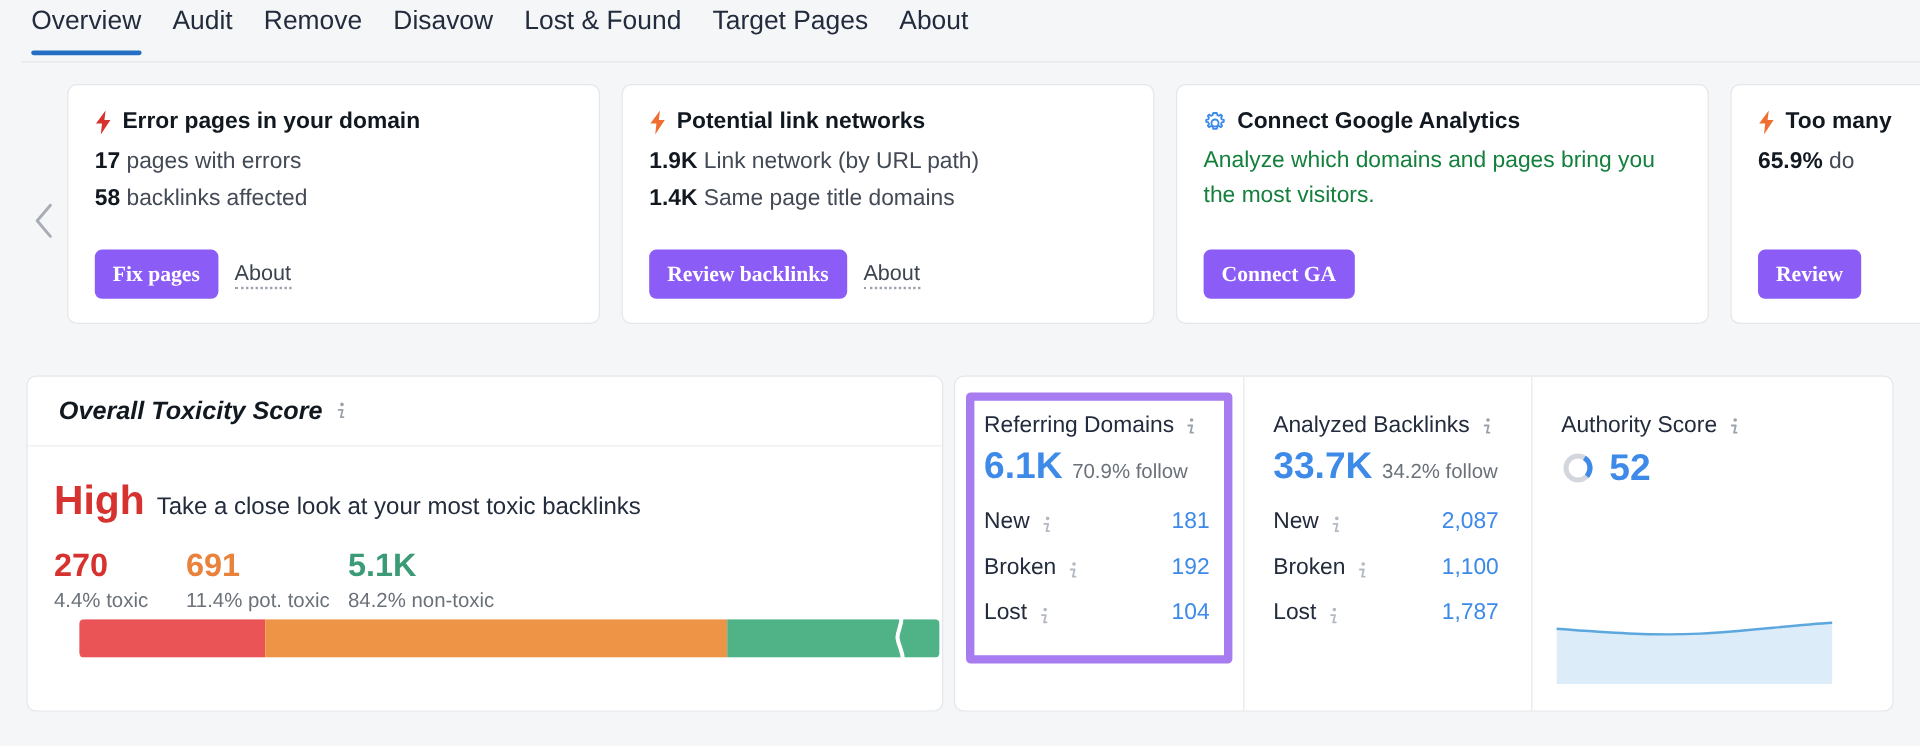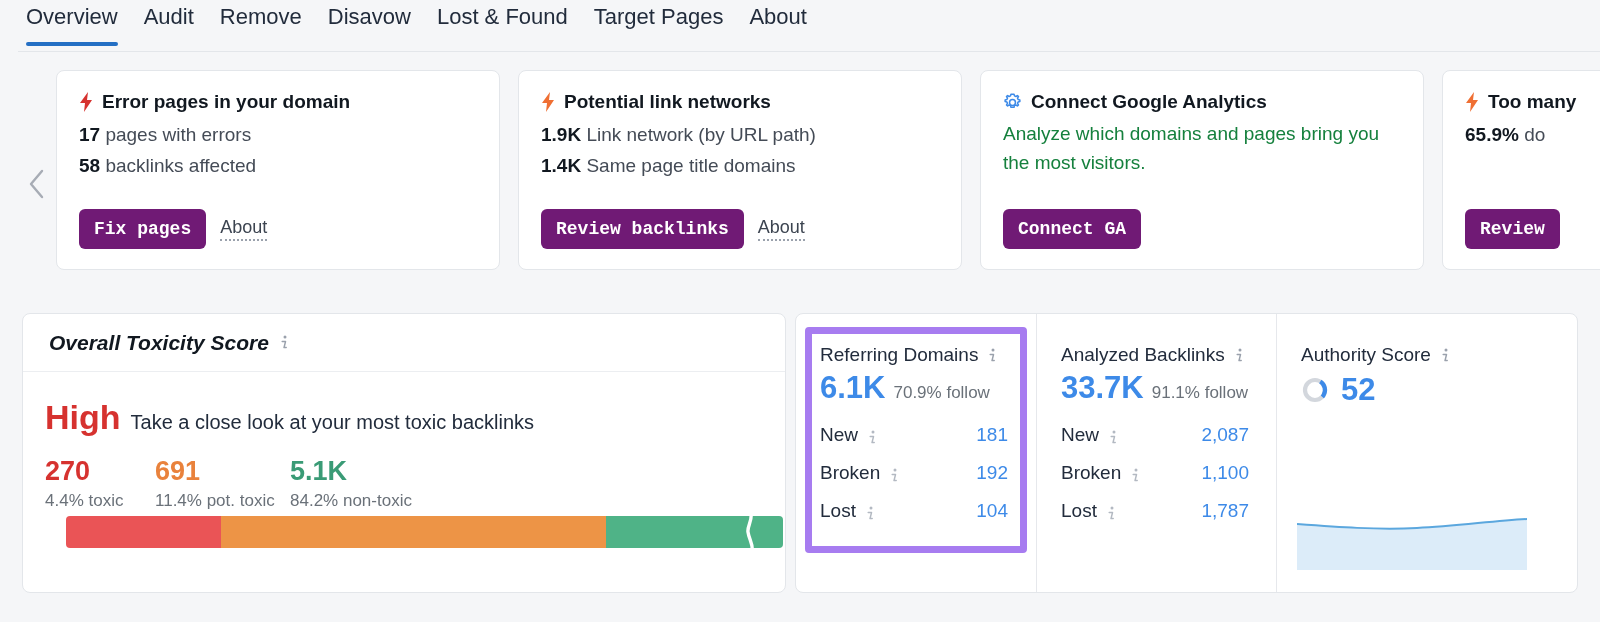--- a/index.html
+++ b/index.html
@@ -69,23 +69,23 @@
   .card-line {
     font-size: 19px; color: #444b56; line-height: 31px; white-space: nowrap;
   }
   .card-line b { color: #111820; font-weight: bold; }
   .card-desc { font-size: 19px; color: #15803d; line-height: 29px; }
   .card-actions {
     position: absolute; left: 22px; bottom: 20px;
     display: flex; align-items: center; gap: 14px;
   }
   .btn {
-    background: #701a75; color: #fff;
+    background: #8b5cf6; color: #fff;
     border: none; border-radius: 6px;
-    font-family: Liberation Mono, monospace;
+    font-family: Liberation Serif, serif;
     font-size: 18px; font-weight: bold;
     padding: 10px 15px; cursor: pointer; white-space: nowrap;
   }
   .linkish {
     font-size: 18px; color: #3c4450;
     border-bottom: 2px dotted #9aa1ac;
     padding-bottom: 1px; cursor: pointer; white-space: nowrap;
   }
   .bolt { width: 14px; height: 20px; flex: 0 0 auto; }
   .gear { width: 19px; height: 19px; flex: 0 0 auto; }
@@ -346,21 +346,21 @@
     <div class="metric m2">
       <div class="m-title">
         <span>Analyzed Backlinks</span>
         <svg class="info" viewBox="0 0 13 17">
           <circle cx="7" cy="3" r="1.5" fill="#9aa1ac"></circle>
           <path d="M4.2 7.6 h3.3 l-1.5 6 h2.2" fill="none" stroke="#9aa1ac" stroke-width="1.5" stroke-linecap="round" stroke-linejoin="round"></path>
         </svg>
       </div>
       <div class="m-value-row">
         <span class="m-value">33.7K</span>
-        <span class="m-follow">91.1% follow</span>
+        <span class="m-follow">34.2% follow</span>
       </div>
       <div class="m-stats">
         <div class="m-stat">
           <span class="lbl">
             <span>New</span>
             <svg class="info" viewBox="0 0 13 17">
                 <circle cx="7" cy="3" r="1.5" fill="#b3b9c2"></circle>
                 <path d="M4.2 7.6 h3.3 l-1.5 6 h2.2" fill="none" stroke="#b3b9c2" stroke-width="1.5" stroke-linecap="round" stroke-linejoin="round"></path>
               </svg>
           </span>

